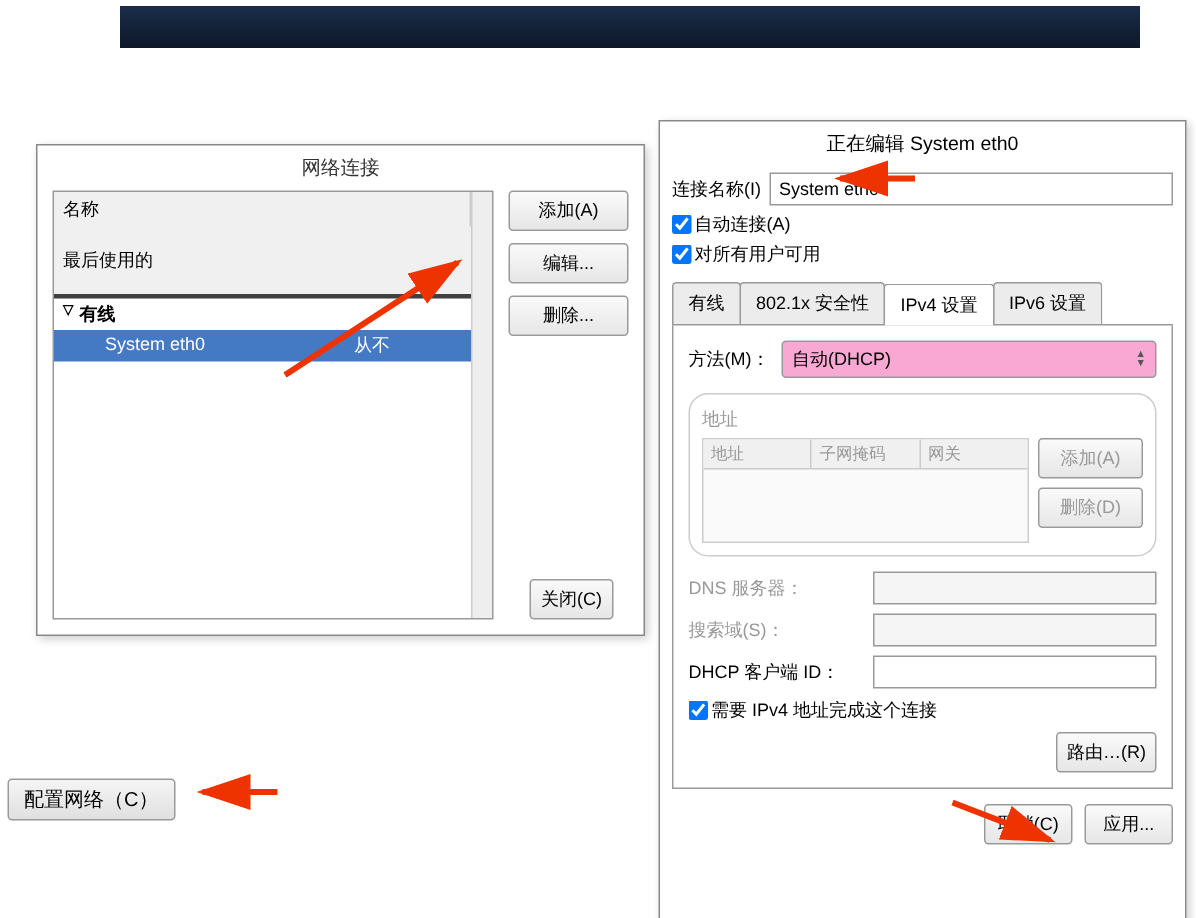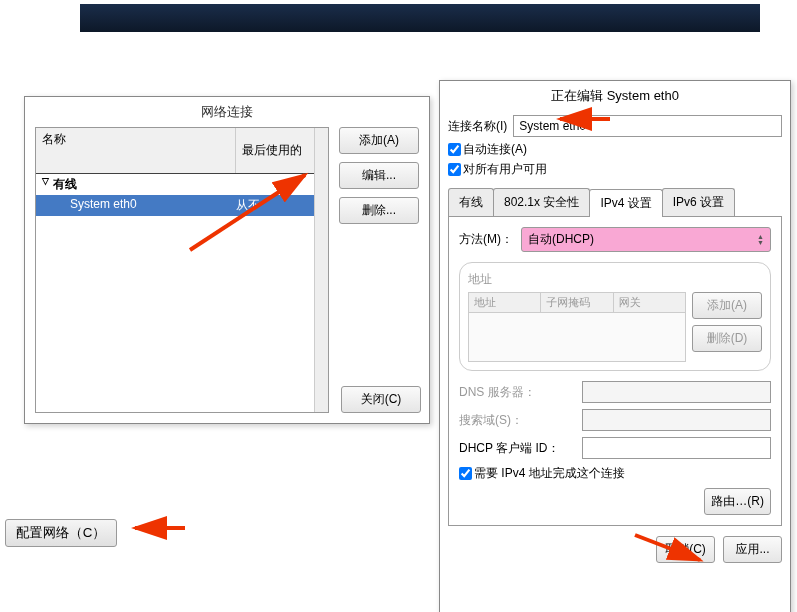--- a/index.html
+++ b/index.html
@@ -60,22 +60,23 @@
       position: relative;
       display: flex;
     }
     .tree-list {
       flex: 1;
       overflow: hidden;
     }
     .tree-header {
       display: flex;
       background: #f0f0f0;
-      border-bottom: 1px solid #404040;
+      border-bottom: 3px solid #404040;
       font-size: 12px;
+      flex-direction: column;
     }
     .tree-header .col1 { flex: 1; padding: 3px 6px; border-right: 1px solid #ccc; }
     .tree-header .col2 { width: 78px; padding: 14px 6px; }
     .tree-row {
       display: flex;
       padding: 2px 6px;
     }
     .tree-row.group { font-weight: bold; }
     .tree-row.group .tri { margin-right: 4px; font-size: 9px; }
     .tree-row.selected { background: #447ac4; color: #fff; }
@@ -97,23 +98,23 @@
       padding: 4px 6px;
       background: linear-gradient(to bottom, #fafafa, #e6e6e6);
       border: 1px solid #999;
       border-radius: 3px;
       cursor: pointer;
       font-size: 12px;
       text-align: center;
     }
     .d1-close {
       position: absolute;
-      right: 8px;
+      right: 20px;
       bottom: 10px;
-      width: 80px;
+      width: 56px;
     }
     .dialog2 {
       left: 439px;
       top: 48px;
       width: 352px;
       height: 550px;
       padding: 0 8px 8px 8px;
     }
     .d2-title {
       text-align: center;

